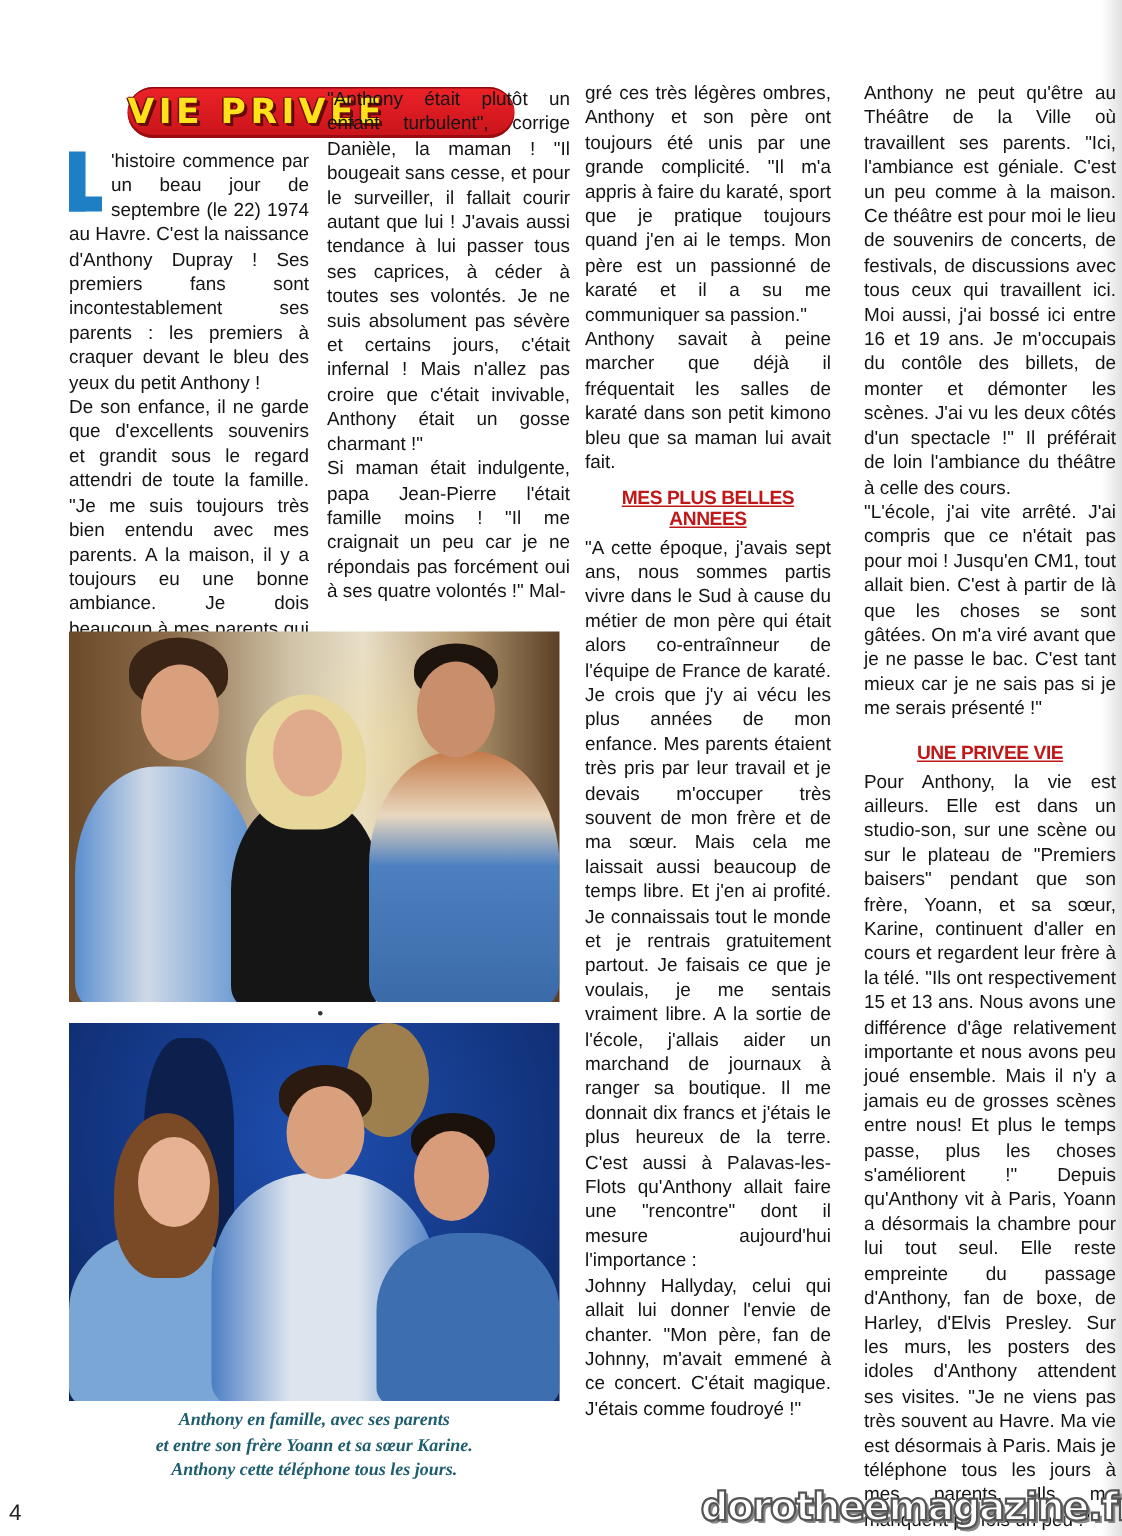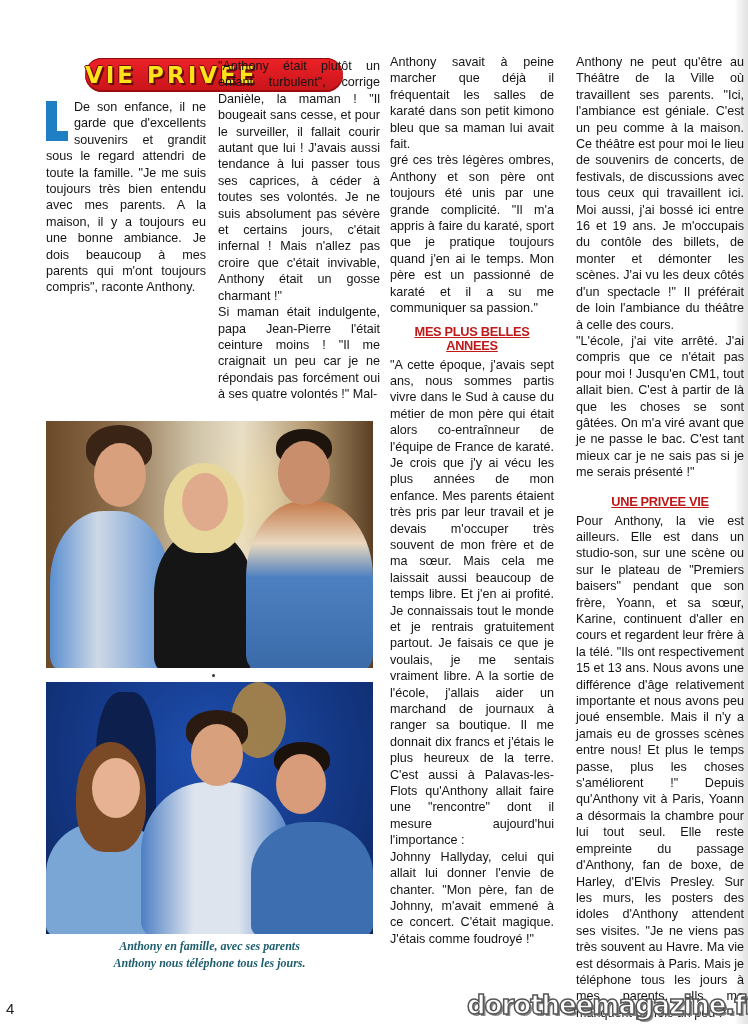--- a/index.html
+++ b/index.html
@@ -78,31 +78,32 @@
 
 <div class="title-pill">
   <span class="title-text">VIE PRIVEE</span>
 </div>
 
 <div class="col" id="c1">
   <div class="dropcap">
     <span class="bar1"></span>
       <span class="bar2"></span>
   </div>
+  <p>'histoire commence par un beau jour de septembre (le 22) 1974 au Havre. C'est la naissance d'Anthony Dupray ! Ses premiers fans sont incontestablement ses parents : les premiers à craquer devant le bleu des yeux du petit Anthony !</p>
   <p>De son enfance, il ne garde que d'excellents souvenirs et grandit sous le regard attendri de toute la famille. "Je me suis toujours très bien entendu avec mes parents. A la maison, il y a toujours eu une bonne ambiance. Je dois beaucoup à mes parents qui m'ont toujours compris", raconte Anthony.</p>
 </div>
 
 <div class="col" id="c2">
   <p>"Anthony était plutôt un enfant turbulent", corrige Danièle, la maman ! "Il bougeait sans cesse, et pour le surveiller, il fallait courir autant que lui ! J'avais aussi tendance à lui passer tous ses caprices, à céder à toutes ses volontés. Je ne suis absolument pas sévère et certains jours, c'était infernal ! Mais n'allez pas croire que c'était invivable, Anthony était un gosse charmant !"</p>
-  <p>Si maman était indulgente, papa Jean-Pierre l'était ceinture moins ! "Il me craignait un peu car je ne répondais pas forcément oui à ses quatre volontés !" Mal-</p>
+  <p>Si maman était indulgente, papa Jean-Pierre l'était famille moins ! "Il me craignait un peu car je ne répondais pas forcément oui à ses quatre volontés !" Mal-</p>
 </div>
 
 <div class="col" id="c3">
+  <p>gré ces très légères ombres, Anthony et son père ont toujours été unis par une grande complicité. "Il m'a appris à faire du karaté, sport que je pratique toujours quand j'en ai le temps. Mon père est un passionné de karaté et il a su me communiquer sa passion."</p>
   <p>Anthony savait à peine marcher que déjà il fréquentait les salles de karaté dans son petit kimono bleu que sa maman lui avait fait.</p>
-  <p>gré ces très légères ombres, Anthony et son père ont toujours été unis par une grande complicité. "Il m'a appris à faire du karaté, sport que je pratique toujours quand j'en ai le temps. Mon père est un passionné de karaté et il a su me communiquer sa passion."</p>
   <div class="subhead">MES PLUS BELLES ANNEES</div>
   <p>"A cette époque, j'avais sept ans, nous sommes partis vivre dans le Sud à cause du métier de mon père qui était alors co-entraînneur de l'équipe de France de karaté. Je crois que j'y ai vécu les plus années de mon enfance. Mes parents étaient très pris par leur travail et je devais m'occuper très souvent de mon frère et de ma sœur. Mais cela me laissait aussi beaucoup de temps libre. Et j'en ai profité. Je connaissais tout le monde et je rentrais gratuitement partout. Je faisais ce que je voulais, je me sentais vraiment libre. A la sortie de l'école, j'allais aider un marchand de journaux à ranger sa boutique. Il me donnait dix francs et j'étais le plus heureux de la terre. C'est aussi à Palavas-les-Flots qu'Anthony allait faire une "rencontre" dont il mesure aujourd'hui l'importance :</p>
   <p>Johnny Hallyday, celui qui allait lui donner l'envie de chanter. "Mon père, fan de Johnny, m'avait emmené à ce concert. C'était magique. J'étais comme foudroyé !"</p>
 
 </div>
 
 <div class="col" id="c4">
   <p>Anthony ne peut qu'être au Théâtre de la Ville où travaillent ses parents. "Ici, l'ambiance est géniale. C'est un peu comme à la maison. Ce théâtre est pour moi le lieu de souvenirs de concerts, de festivals, de discussions avec tous ceux qui travaillent ici. Moi aussi, j'ai bossé ici entre 16 et 19 ans. Je m'occupais du contôle des billets, de monter et démonter les scènes. J'ai vu les deux côtés d'un spectacle !" Il préférait de loin l'ambiance du théâtre à celle des cours.</p>
   <p>"L'école, j'ai vite arrêté. J'ai compris que ce n'était pas pour moi ! Jusqu'en CM1, tout allait bien. C'est à partir de là que les choses se sont gâtées. On m'a viré avant que je ne passe le bac. C'est tant mieux car je ne sais pas si je me serais présenté !"</p>
   <div class="subhead" style="margin-top:14px">UNE PRIVEE VIE</div>
@@ -132,17 +133,18 @@
   <div class="fig" style="left:95px;top:100px;width:150px;height:155px;background:linear-gradient(90deg,#4d7fc4,#dde4ee 35%,#dde4ee 65%,#4d7fc4);"></div>
   <div class="hair" style="left:140px;top:28px;width:62px;height:40px;background:#2a1a10;"></div>
   <div class="head" style="left:145px;top:42px;width:52px;height:62px;"></div>
   <div class="fig" style="left:205px;top:140px;width:122px;height:115px;background:#3d6fb0;"></div>
   <div class="hair" style="left:228px;top:60px;width:56px;height:34px;background:#1c120c;"></div>
   <div class="head" style="left:230px;top:72px;width:50px;height:60px;background:#d89c7a;"></div>
 </div>
 
 <div class="caption">
   <div>Anthony en famille, avec ses parents</div>
-  <div>Anthony nous téléphone tous les jours.</div>
+  <div>et entre son frère Yoann et sa sœur Karine.</div>
+  <div>Anthony cette téléphone tous les jours.</div>
 </div>
 
 <div class="page-number">4</div>
 <div class="watermark">dorotheemagazine.fr</div>
 
 </body></html>

